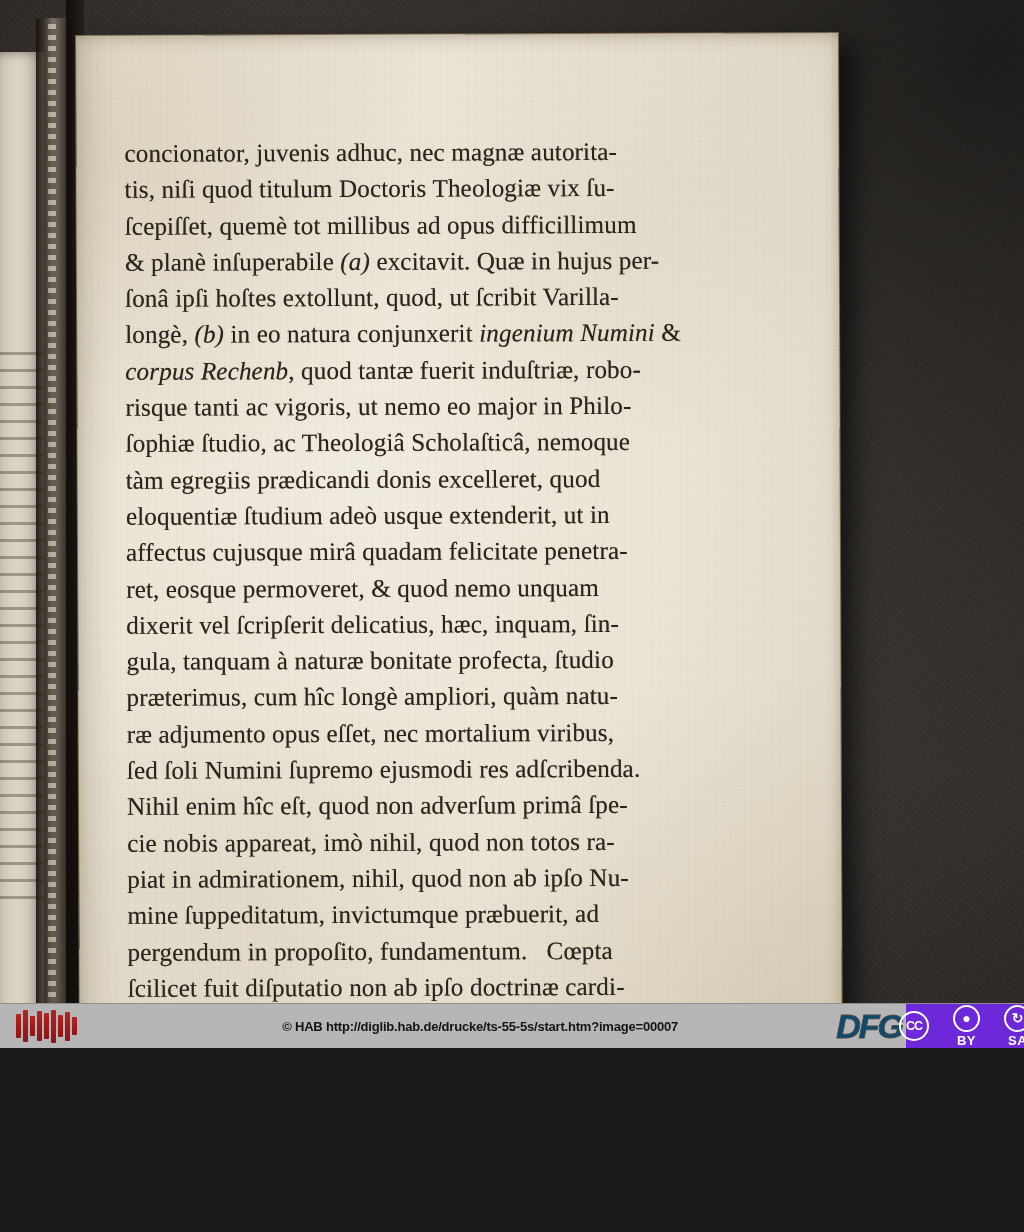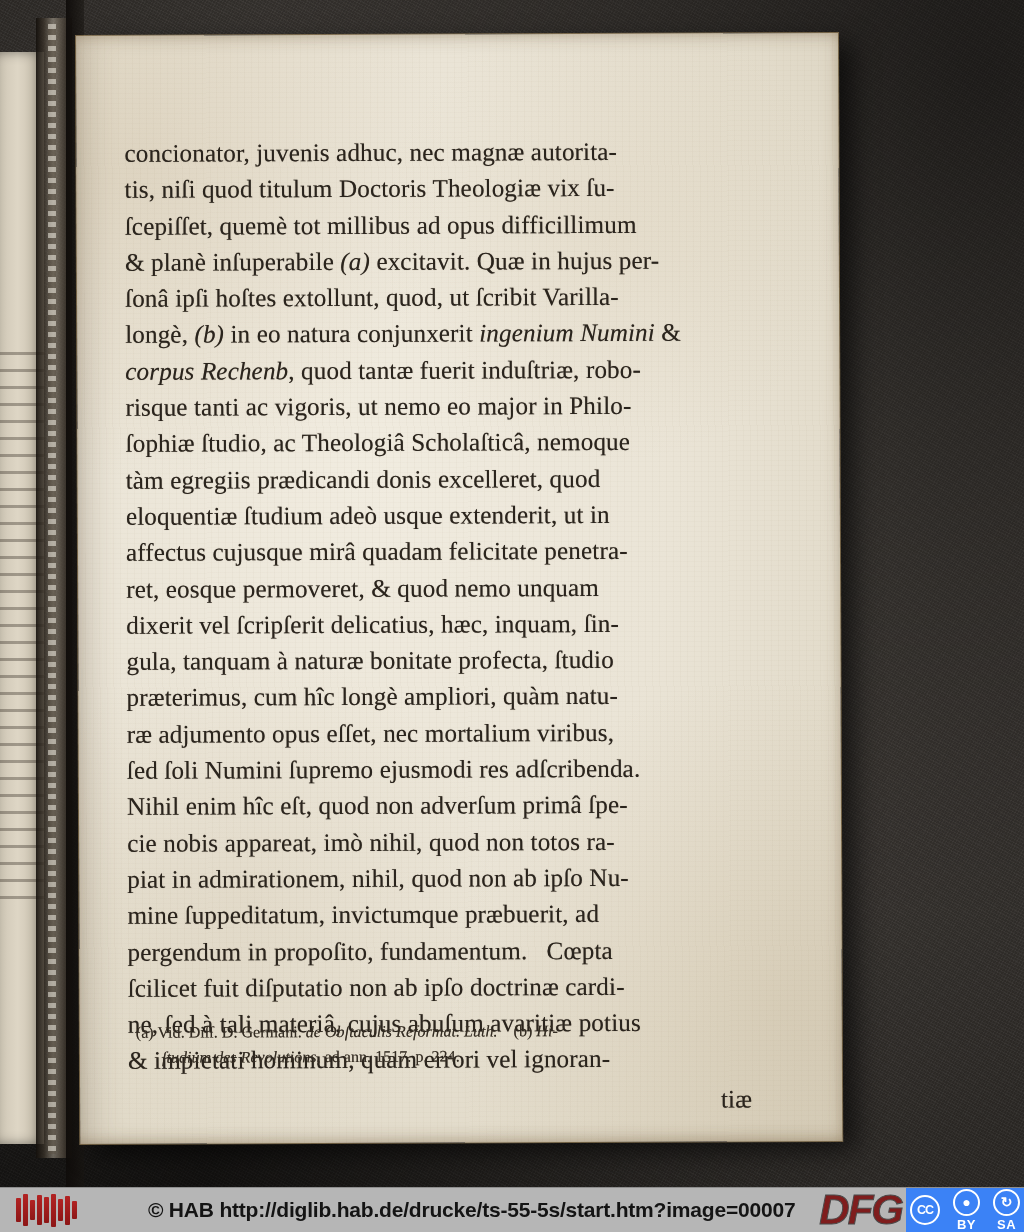--- a/index.html
+++ b/index.html
@@ -4,21 +4,21 @@
 <title>HAB Digital Library — Scanned Page</title>
 <style>
   html, body {
     margin: 0;
     padding: 0;
     background: #1a1a1a;
   }
   #viewer {
     position: relative;
     width: 1024px;
-    height: 1232px;
+    height: 1048px;
     overflow: hidden;
     font-family: "Liberation Serif", serif;
   }
 
   
   .backdrop {
     position: absolute;
     inset: 0;
     background:
       repeating-linear-gradient(27deg, rgba(255,255,255,.030) 0 1px, rgba(0,0,0,.030) 1px 3px),
@@ -188,48 +188,48 @@
   .hab-logo i:nth-child(5) { height: 26px; }
   .hab-logo i:nth-child(6) { height: 33px; }
   .hab-logo i:nth-child(7) { height: 22px; }
   .hab-logo i:nth-child(8) { height: 29px; }
   .hab-logo i:nth-child(9) { height: 18px; }
 
   .credit {
     flex: 1 1 auto;
     text-align: center;
     font-family: "Liberation Sans", sans-serif;
-    font-size: 21px;
+    font-size: 13px;
     font-weight: 700;
     color: #141414;
     letter-spacing: -.2px;
     white-space: nowrap;
     padding-left: 46px;
   }
   .dfg {
     flex: 0 0 auto;
     font-family: "Liberation Sans", sans-serif;
-    font-size: 42px;
+    font-size: 34px;
     font-weight: 700;
     font-style: italic;
-    color: #7f1d1d;
+    color: #0c4a6e;
     letter-spacing: -2px;
     padding: 0 4px 0 6px;
     line-height: 1;
     margin-left: 8px;
     -webkit-text-stroke: 1px #4a4a4a;
   }
   .ccbox {
     flex: 0 0 auto;
     width: 118px; height: 44px;
-    background: #3b82f6;
+    background: #6d28d9;
     display: flex;
     align-items: center;
     justify-content: center;
-    gap: 13px;
+    gap: 24px;
     padding: 0 6px;
     box-sizing: border-box;
   }
   .cc-badge {
     display: flex;
     flex-direction: column;
     align-items: center;
     justify-content: center;
   }
   .cc-circ {

